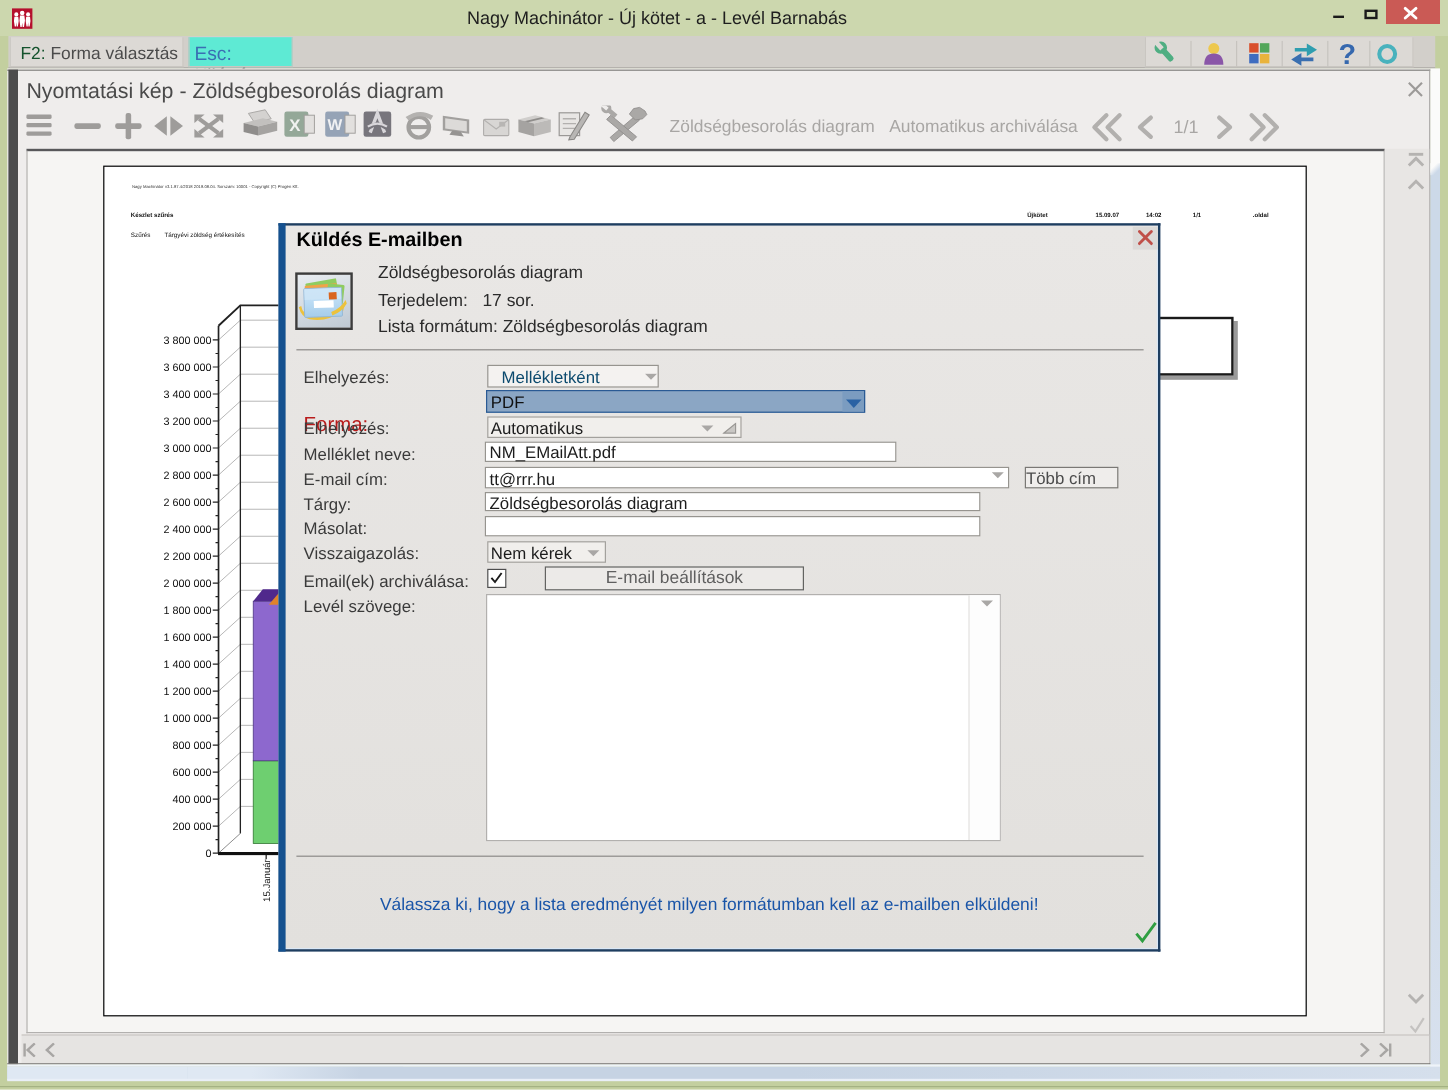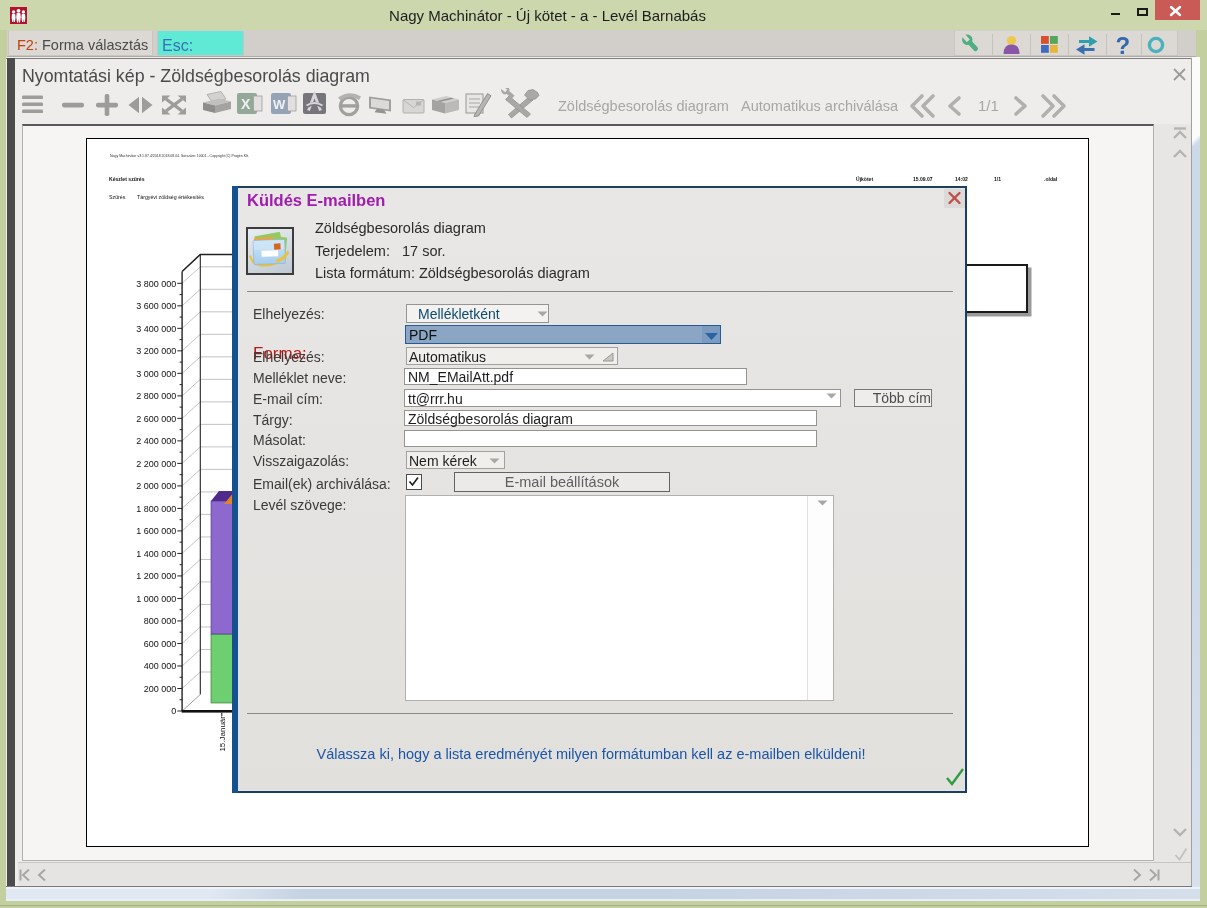--- a/index.html
+++ b/index.html
@@ -28,21 +28,21 @@
 <div class="abs" style="left:1155px;top:0;width:44.5px;height:20px;background:#ca5a55">
   <svg width="44.5" height="20">
       <g stroke="#fff" stroke-width="2.4" stroke-linecap="round">
         <line x1="16" y1="7" x2="25" y2="15"></line>
         <line x1="25" y1="7" x2="16" y2="15"></line>
       </g>
     </svg>
 </div>
 
 <div class="abs" style="left:7px;top:30px;width:1189px;height:27px;background:#d2cfca;border-bottom:1px solid #aeaba6"></div>
-<div class="abs" style="left:8px;top:30.5px;width:145px;height:25.5px;background:#dcd9d5;border:1px solid #c9c6c1;border-top:none;padding:6.5px 0 0 8px;font-size:14.5px;color:#4b4b4b"><span style="color:#c2410c">F2:</span> Forma választás</div>
+<div class="abs" style="left:8px;top:30.5px;width:145px;height:25.5px;background:#dcd9d5;border:1px solid #c9c6c1;border-top:none;padding:6.5px 0 0 8px;font-size:14.5px;color:#4b4b4b"><span style="color:#14532d">F2:</span> Forma választás</div>
 <div class="abs" style="left:157px;top:30.5px;width:87px;height:25.5px;background:#5eead4;border:1px solid #c9c6c1;border-top:none;padding:6.5px 0 0 4px;font-size:16px;color:#4b4b4b"><span style="color:#3a6fb3">Esc:</span> Kilépés</div>
 
 <div class="abs" style="left:954px;top:30.5px;width:224px;height:25.5px;background:#dcd9d5;border:1px solid #c9c6c1;border-top:none"></div>
 <div class="abs" style="left:954px;top:34px">
 <svg width="224" height="22" viewBox="0 0 224 22">
   <g stroke="#c6c3be" stroke-width="1">
         <line x1="38.5" y1="0" x2="38.5" y2="22"></line>
         <line x1="76.5" y1="0" x2="76.5" y2="22"></line>
         <line x1="114.5" y1="0" x2="114.5" y2="22"></line>
         <line x1="152.5" y1="0" x2="152.5" y2="22"></line>
@@ -311,21 +311,21 @@
   <path d="M224 504 L235 491 L236 495 L236 504 Z" fill="#e0832c"></path>
   <rect x="181.7" y="710" width="55" height="2.6" fill="#111"></rect>
   <line x1="221.8" y1="712.6" x2="221.8" y2="716" stroke="#111" stroke-width="1"></line>
   <text x="222" y="716" font-size="8" fill="#111" font-family="Liberation Sans" transform="rotate(-90 222 716)" text-anchor="end" dy="3.2">15.Január</text>
 </svg>
 </div>
 
 <div class="abs" style="left:232px;top:186px;width:735px;height:607px;background:linear-gradient(#e9e7e5,#e2e0dd);border-top:2px solid #1e3e60;border-right:2px solid #1e3e60;border-bottom:2px solid #1e3e60;box-shadow:inset -1px -1px 0 #d9e7f6"></div>
 <div class="abs" style="left:232px;top:186px;width:6px;height:607px;background:#15518f"></div>
 
-<div class="abs" style="left:247px;top:191px;font-size:16.5px;font-weight:bold;color:#a21caf">Küldés E-mailben</div>
+<div class="abs" style="left:247px;top:191px;font-size:16.5px;font-weight:bold;color:#000000">Küldés E-mailben</div>
 <div class="abs" style="left:944px;top:189px;width:21px;height:19px;background:#dcdad8">
  <svg width="21" height="19">
       <g stroke="#c0504a" stroke-width="2.4" stroke-linecap="round">
         <line x1="5.5" y1="4" x2="15.5" y2="14"></line>
         <line x1="15.5" y1="4" x2="5.5" y2="14"></line>
       </g>
     </svg>
 </div>
 
 <div class="abs" style="left:246px;top:227px;width:48px;height:48px;border:2px solid #3c3c3c;background:linear-gradient(160deg,#e9edf1,#bfc9d3)">
@@ -407,21 +407,21 @@
 <div class="abs" style="left:404px;top:368px;width:343px;height:17px;background:#fff;border:1px solid #96948f"></div>
 <div class="abs" style="left:408px;top:369px;font-size:14px;color:#1c1c1c">NM_EMailAtt.pdf</div>
 
 <div class="abs" style="left:404px;top:389px;width:437px;height:18px;background:#fff;border:1px solid #96948f"></div>
 <div class="abs" style="left:408px;top:390.5px;font-size:14px;color:#1c1c1c">tt@rrr.hu</div>
 <div class="abs" style="left:826px;top:392.5px">
     <svg width="11" height="6">
       <path d="M0.5 0.5 L10.5 0.5 L5.5 5.5 Z" fill="#a9a7a5"></path>
     </svg>
   </div>
-<div class="abs" style="left:854px;top:389px;width:78px;height:17.5px;background:#efedeb;border:1px solid #7a7875;text-align:right;font-size:14px;color:#4c4c4c">Több cím</div>
+<div class="abs" style="left:854px;top:389px;width:78px;height:17.5px;background:#efedeb;border:1px solid #7a7875;text-align:left;font-size:14px;color:#4c4c4c">Több cím</div>
 
 <div class="abs" style="left:404px;top:409.5px;width:413px;height:16.5px;background:#fff;border:1px solid #96948f"></div>
 <div class="abs" style="left:408px;top:410.5px;font-size:14px;color:#1c1c1c">Zöldségbesorolás diagram</div>
 
 <div class="abs" style="left:404px;top:430px;width:413px;height:16.5px;background:#fff;border:1px solid #96948f"></div>
 
 <div class="abs" style="left:406px;top:451px;width:99px;height:17.5px;background:#f1efec;border:1px solid #a3a19d"></div>
 <div class="abs" style="left:409px;top:452.5px;font-size:14px;color:#1c1c1c">Nem kérek</div>
 <div class="abs" style="left:489px;top:458px">
     <svg width="11" height="6">

